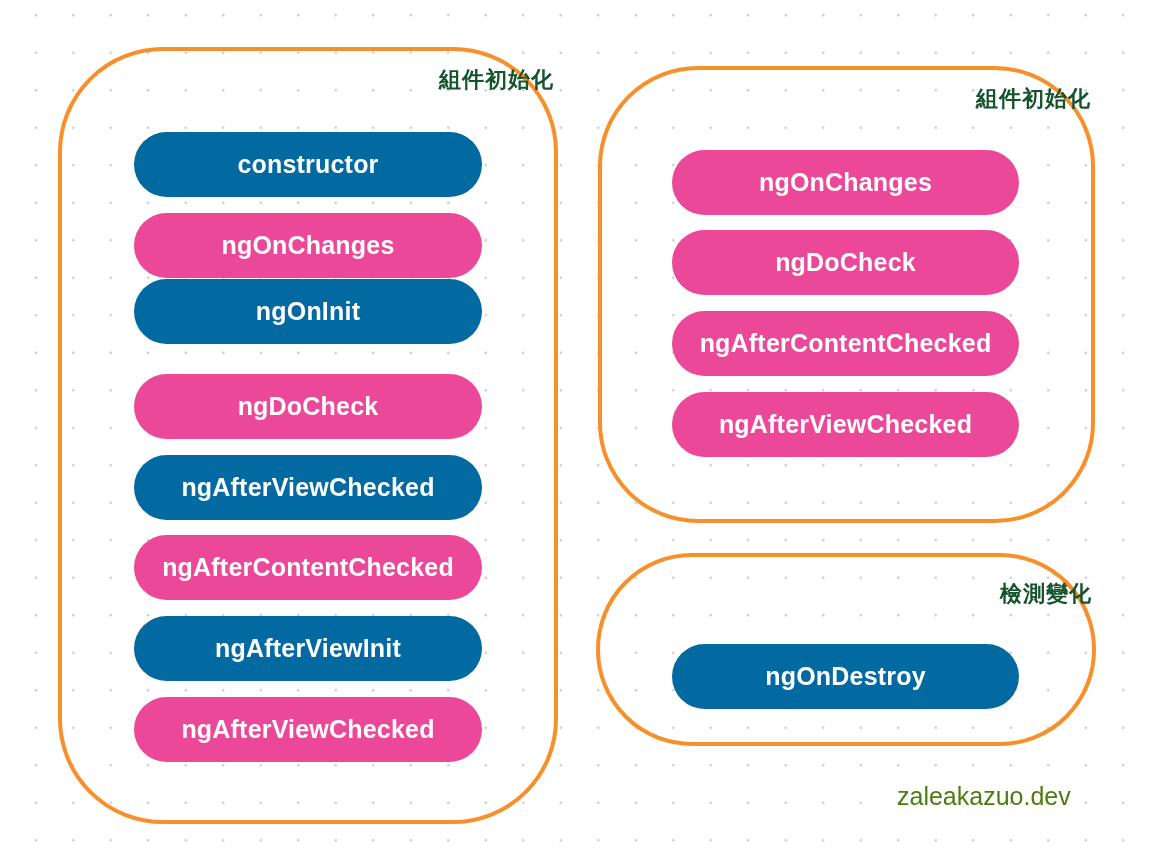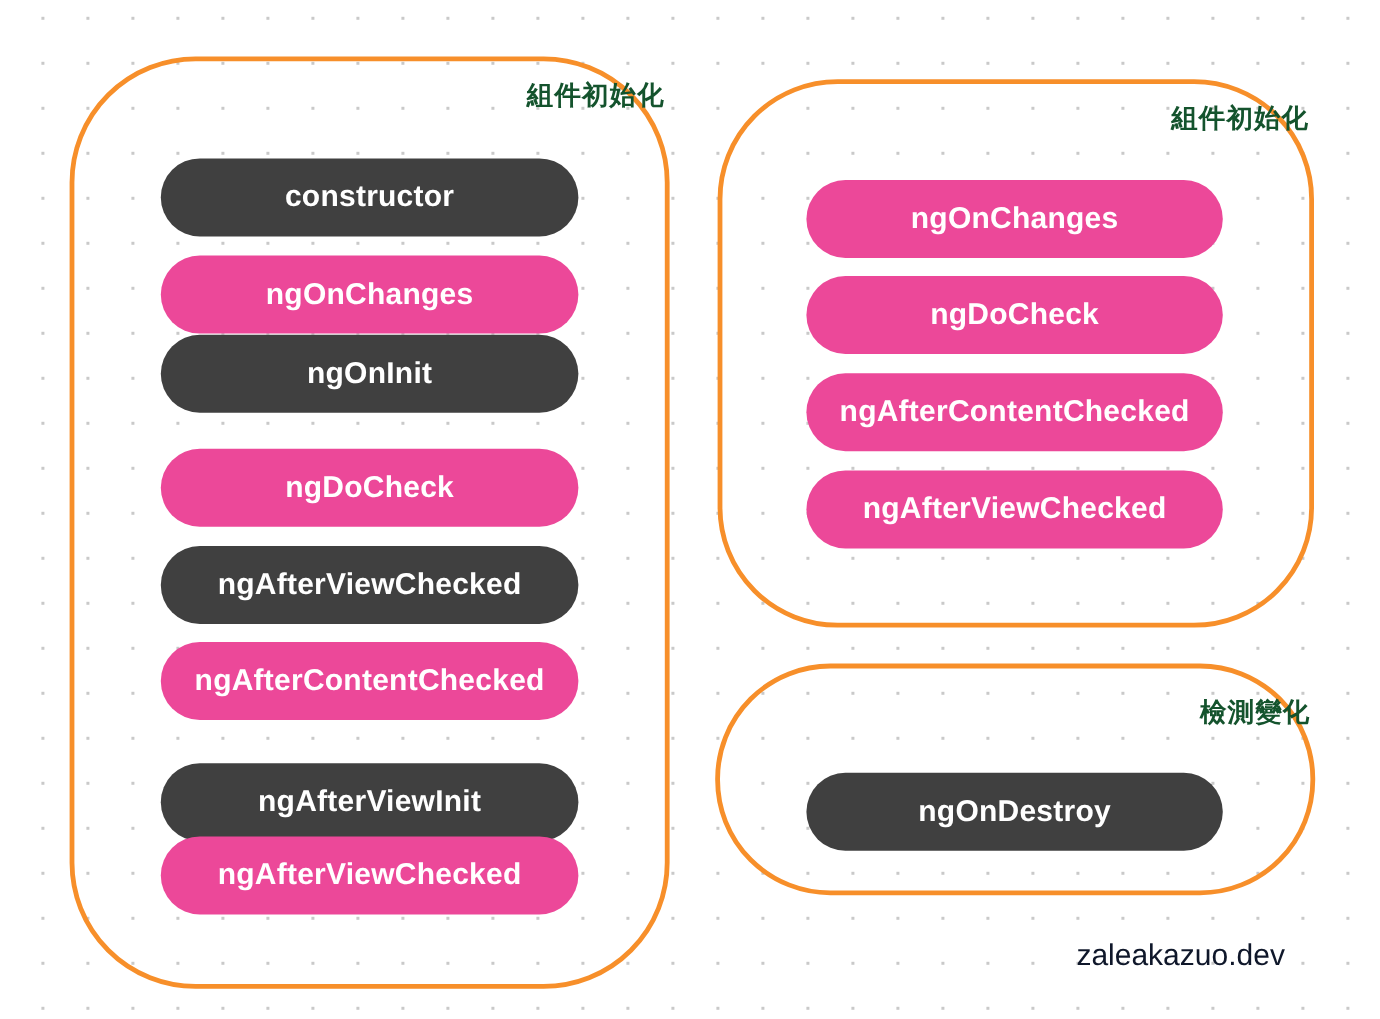--- a/index.html
+++ b/index.html
@@ -22,41 +22,41 @@
       font-weight: bold; font-size: 22px; color: #14532d;
       letter-spacing: 1px;
     }
     .pill {
       position: absolute; height: 65px; border-radius: 33px;
       display: flex; align-items: center; justify-content: center;
       color: #ffffff; font-size: 25px; font-weight: bold;
       font-family: "Liberation Sans", sans-serif;
       letter-spacing: 0.2px;
     }
-    .pill.red { background: #404040; }
+    .pill.red { background: #0369a1; }
     .pill.purple { background: #ec4899; }
     .watermark {
       position: absolute; left: 897px; top: 782px;
-      font-size: 25px; color: #0f172a;
+      font-size: 25px; color: #4d7c0f;
       font-family: "Liberation Sans", sans-serif;
     }
   </style>
 </head>
 <body>
 
 <div class="group" style="left:58px; top:47px; width:500px; height:777px; border-radius:105px;">
   <div class="group-title" style="top:14px;">組件初始化</div>
 </div>
 <div class="pill red" style="left:134px; top:132px; width:348px;">constructor</div>
 <div class="pill purple" style="left:134px; top:213px; width:348px;">ngOnChanges</div>
 <div class="pill red" style="left:134px; top:279px; width:348px;">ngOnInit</div>
 <div class="pill purple" style="left:134px; top:374px; width:348px;">ngDoCheck</div>
 <div class="pill red" style="left:134px; top:455px; width:348px;">ngAfterViewChecked</div>
 <div class="pill purple" style="left:134px; top:535px; width:348px;">ngAfterContentChecked</div>
-<div class="pill red" style="left:134px; top:636px; width:348px;">ngAfterViewInit</div>
+<div class="pill red" style="left:134px; top:616px; width:348px;">ngAfterViewInit</div>
 <div class="pill purple" style="left:134px; top:697px; width:348px;">ngAfterViewChecked</div>
 
 <div class="group" style="left:598px; top:66px; width:497px; height:457px; border-radius:100px;">
   <div class="group-title" style="top:14px;">組件初始化</div>
 </div>
 <div class="pill purple" style="left:672px; top:150px; width:347px;">ngOnChanges</div>
 <div class="pill purple" style="left:672px; top:230px; width:347px;">ngDoCheck</div>
 <div class="pill purple" style="left:672px; top:311px; width:347px;">ngAfterContentChecked</div>
 <div class="pill purple" style="left:672px; top:392px; width:347px;">ngAfterViewChecked</div>
 

